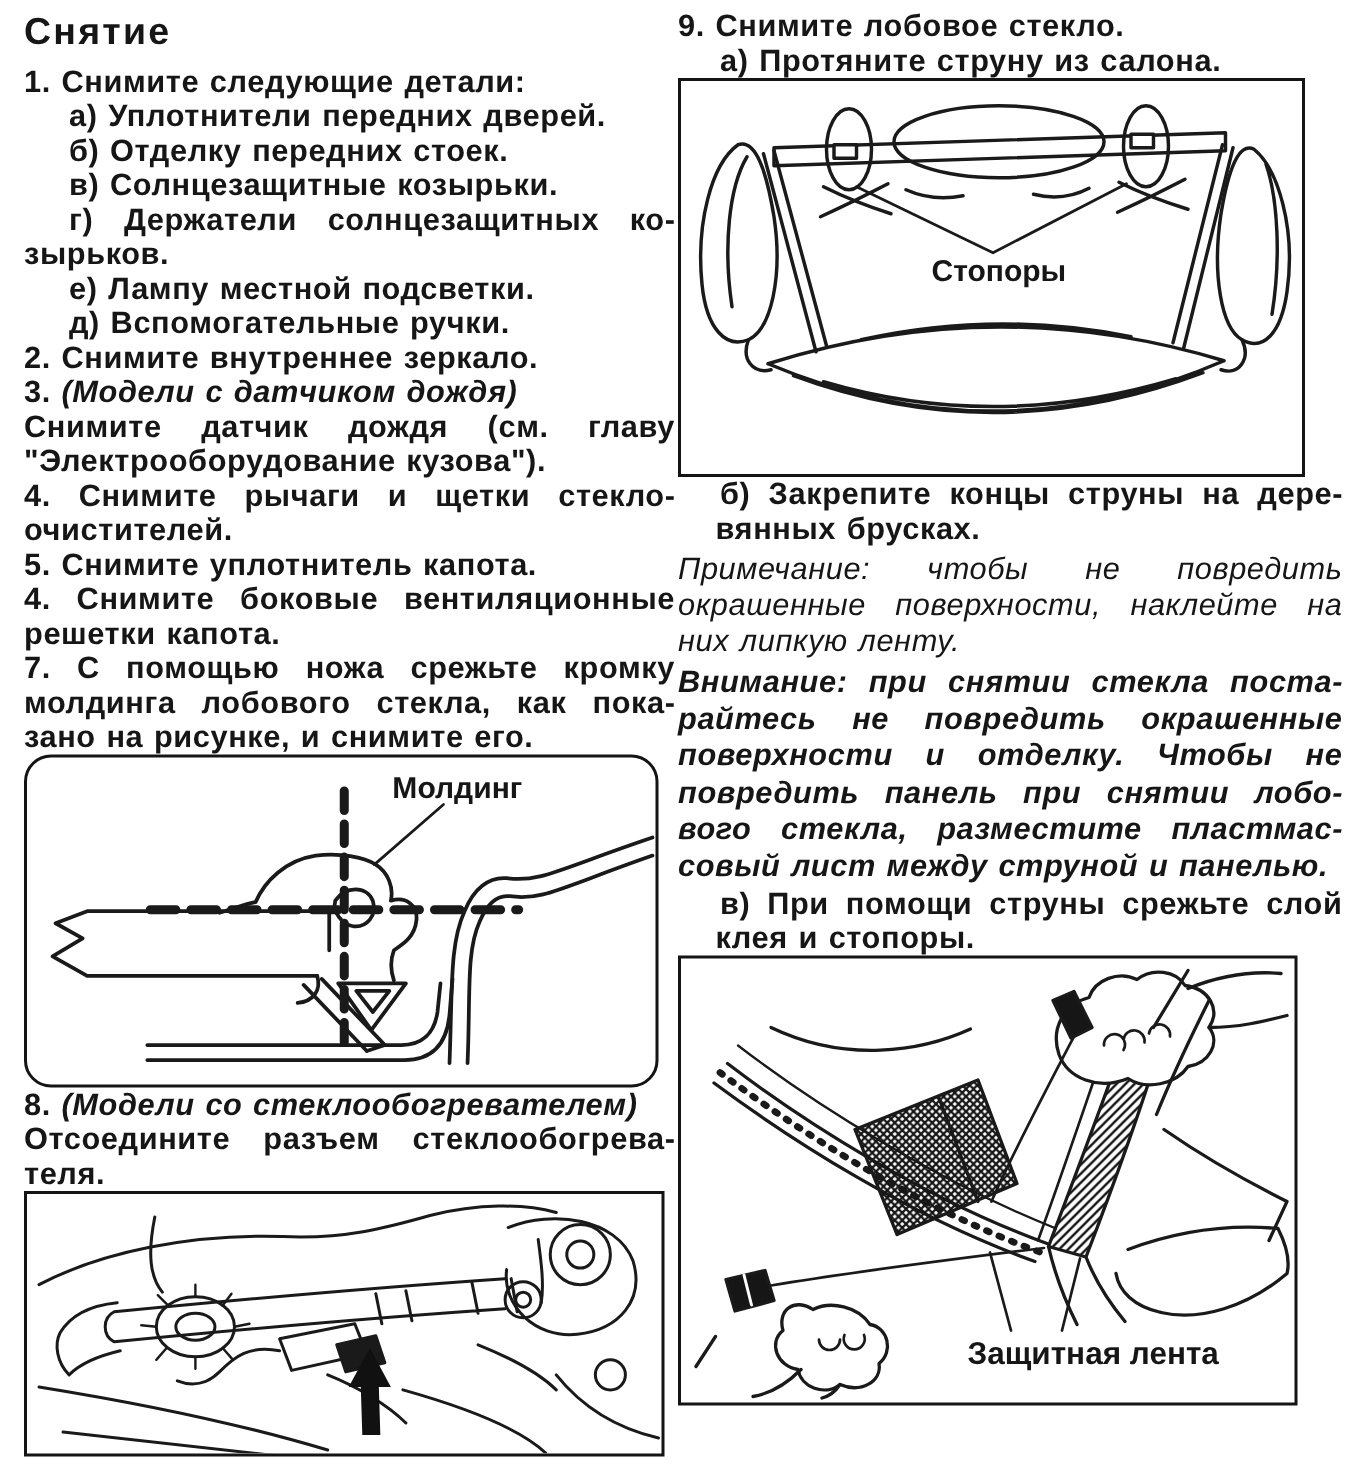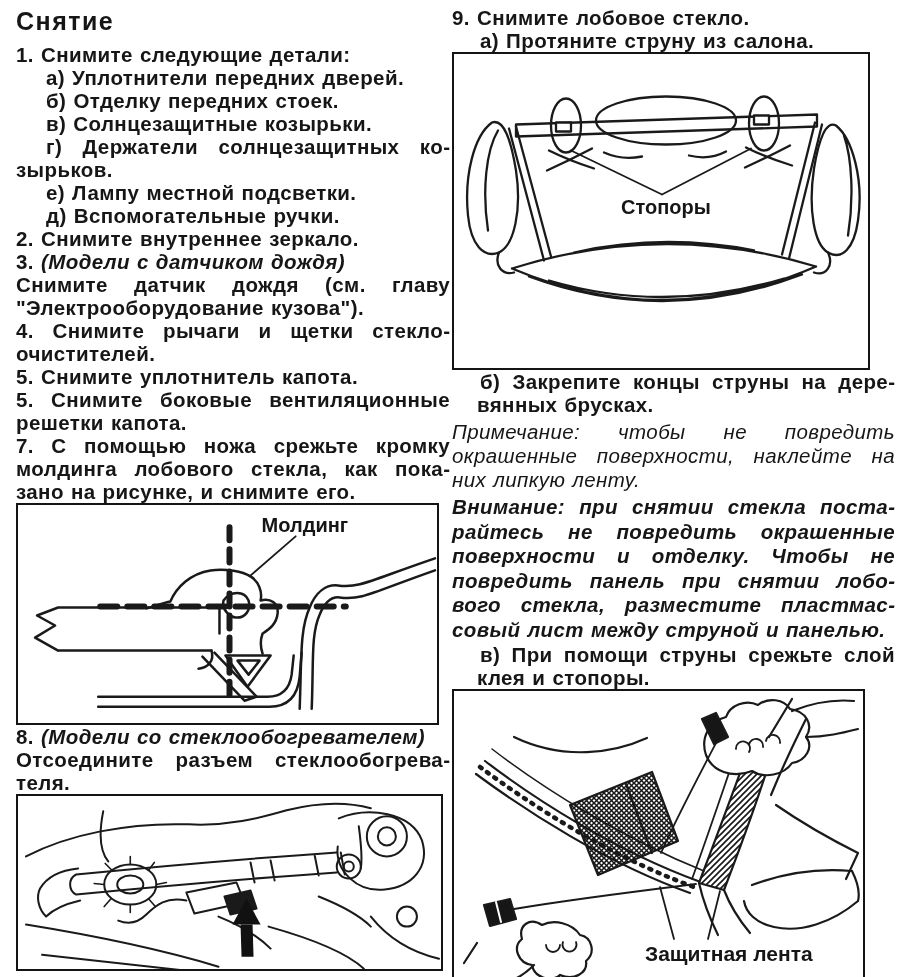--- a/index.html
+++ b/index.html
@@ -31,23 +31,23 @@
   .lead { }
   p.mt { margin-top:1px; }
 
   figure.fig {
     box-sizing:border-box; border:2.5px solid #141414;
     background:#fff; margin:0; padding:0; overflow:hidden;
   }
   .fig svg { display:block; width:100%; height:100%; }
   .fig text { font-family:"Liberation Sans", sans-serif; font-weight:bold; fill:#161616; }
 
-  .fig-molding    { width:423px; height:222px; margin:3px 0 4px 5px; }
+  .fig-molding    { width:423px; height:222px; margin:3px 0 4px 5px;border-radius:18px; }
   .fig-cowl       { width:427px; height:177px; margin:4px 0 0 1px; }
-  .fig-windshield { width:418px; height:318px; margin:10px 0 22px 16px; }
+  .fig-windshield { width:418px; height:266px; margin:10px 0 22px 16px; }
   .fig-tape       { width:413px; height:300px; margin:5px 0 0 18px; }
 </style>
 </head>
 <body>
 
 <div class="page">
 
   <div class="col col-left">
     <h1 class="title">Снятие</h1>
 
@@ -56,21 +56,21 @@
     <p class="sub">б) Отделку передних стоек.</p>
     <p class="sub">в) Солнцезащитные козырьки.</p>
     <p class="sub">г) Держатели солнцезащитных ко­зырьков.</p>
     <p class="sub">е) Лампу местной подсветки.</p>
     <p class="sub">д) Вспомогательные ручки.</p>
     <p class="item">2. Снимите внутреннее зеркало.</p>
     <p class="item"><span>3. </span><span class="paren">(Модели с датчиком дождя)</span></p>
     <p class="cont">Снимите датчик дождя (см. главу "Электрооборудование кузова").</p>
     <p class="item">4. Снимите рычаги и щетки стекло­очистителей.</p>
     <p class="item">5. Снимите уплотнитель капота.</p>
-    <p class="item">5. Снимите боковые вентиляционные решетки капота.</p>
+    <p class="item">4. Снимите боковые вентиляционные решетки капота.</p>
     <p class="item">7. С помощью ножа срежьте кромку молдинга лобового стекла, как пока­зано на рисунке, и снимите его.</p>
 
     <figure class="fig fig-molding">
       <svg viewBox="0 0 418 217">
         <g stroke="#1a1a1a" fill="none" stroke-width="2.5" stroke-linecap="round" stroke-linejoin="round">
           <line x1="211" y1="22" x2="211" y2="198" stroke-width="6" stroke-dasharray="13 9"></line>
           <line x1="82" y1="101" x2="327" y2="101" stroke-width="6" stroke-dasharray="17 10"></line>
           <path d="M277,31 L231,71" stroke-width="1.8"></path>
           <path d="M40,102 L201,102 M40,145 L193,145 M40,102 L19,110 L37,120 L17,132 L40,145 M201,102 L201,128"></path>
           <path d="M128,103 C138,100 146,97 152,96 C158,82 172,68 192,65 C208,63 224,66 232,71 C240,76 244,86 242,95 C252,92 260,98 259,108 C258,119 250,124 244,128 C241,136 242,142 244,148"></path>

